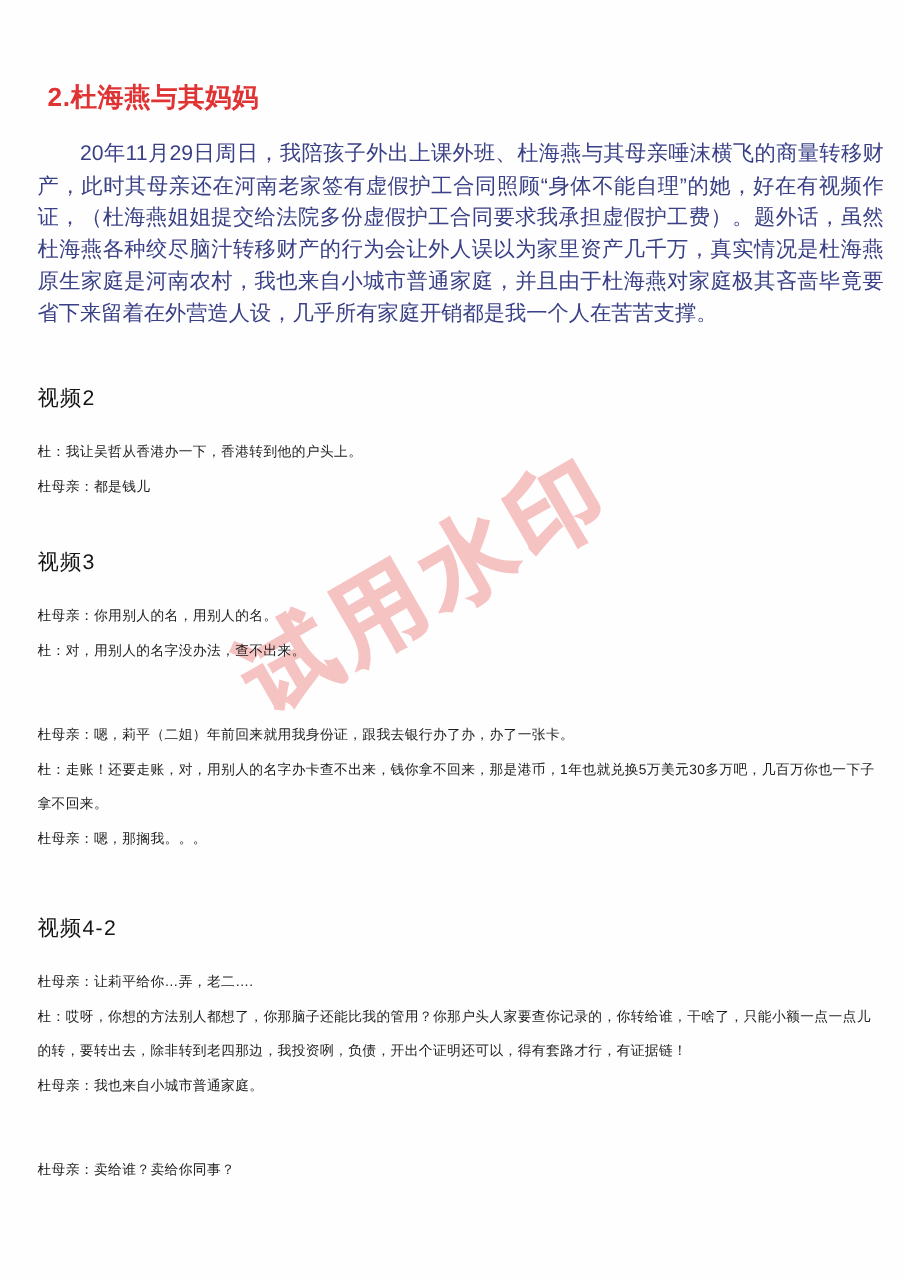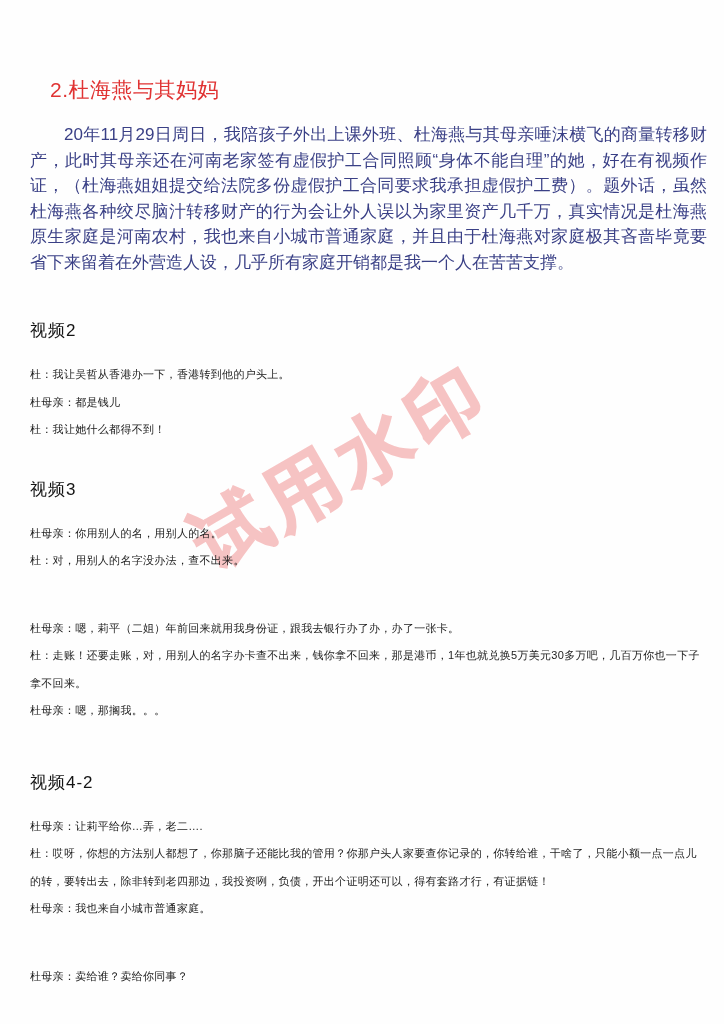--- a/index.html
+++ b/index.html
@@ -15,25 +15,25 @@
     overflow: hidden;
     font-family: "Liberation Sans", "DejaVu Sans", sans-serif;
     color: var(--dialog-color, #1c1c1c);
   }
   .content {
     position: relative;
     z-index: 1;
     padding: 0 17px 0 30px;
   }
   .doc-heading {
-    margin: 12px;
+    margin: 0;
     padding-top: 64px;
     padding-left: 8px;
     font-size: 21px;
-    font-weight: 400;
+    font-weight: 700;
     color: var(--heading-color, #e03333);
     letter-spacing: 0.5px;
   }
   .intro {
     margin: 18px 0 0 0;
     font-size: 17px;
     line-height: 25.5px;
     text-indent: 2em;
     text-align: justify;
     color: var(--intro-color, #3a4086);
@@ -84,21 +84,20 @@
 
     <h1 class="doc-heading">2.杜海燕与其妈妈</h1>
 
     <p class="intro">20年11月29日周日，我陪孩子外出上课外班、杜海燕与其母亲唾沫横飞的商量转移财产，此时其母亲还在河南老家签有虚假护工合同照顾“身体不能自理”的她，好在有视频作证，（杜海燕姐姐提交给法院多份虚假护工合同要求我承担虚假护工费）。题外话，虽然杜海燕各种绞尽脑汁转移财产的行为会让外人误以为家里资产几千万，真实情况是杜海燕原生家庭是河南农村，我也来自小城市普通家庭，并且由于杜海燕对家庭极其吝啬毕竟要省下来留着在外营造人设，几乎所有家庭开销都是我一个人在苦苦支撑。</p>
 
     <section class="video-section sec-gap-1">
       <div class="vtitle">视频2</div>
       <div class="group">
         <p class="dialog-line">杜：我让吴哲从香港办一下，香港转到他的户头上。</p>
         <p class="dialog-line">杜母亲：都是钱儿</p>
-        <p class="dialog-line">杜：我让她什么都得不到！</p>
       </div>
     </section>
 
     <section class="video-section sec-gap-2">
       <div class="vtitle">视频3</div>
       <div class="group">
         <p class="dialog-line">杜母亲：你用别人的名，用别人的名。</p>
         <p class="dialog-line">杜：对，用别人的名字没办法，查不出来。</p>
       </div>
       <div class="group">

